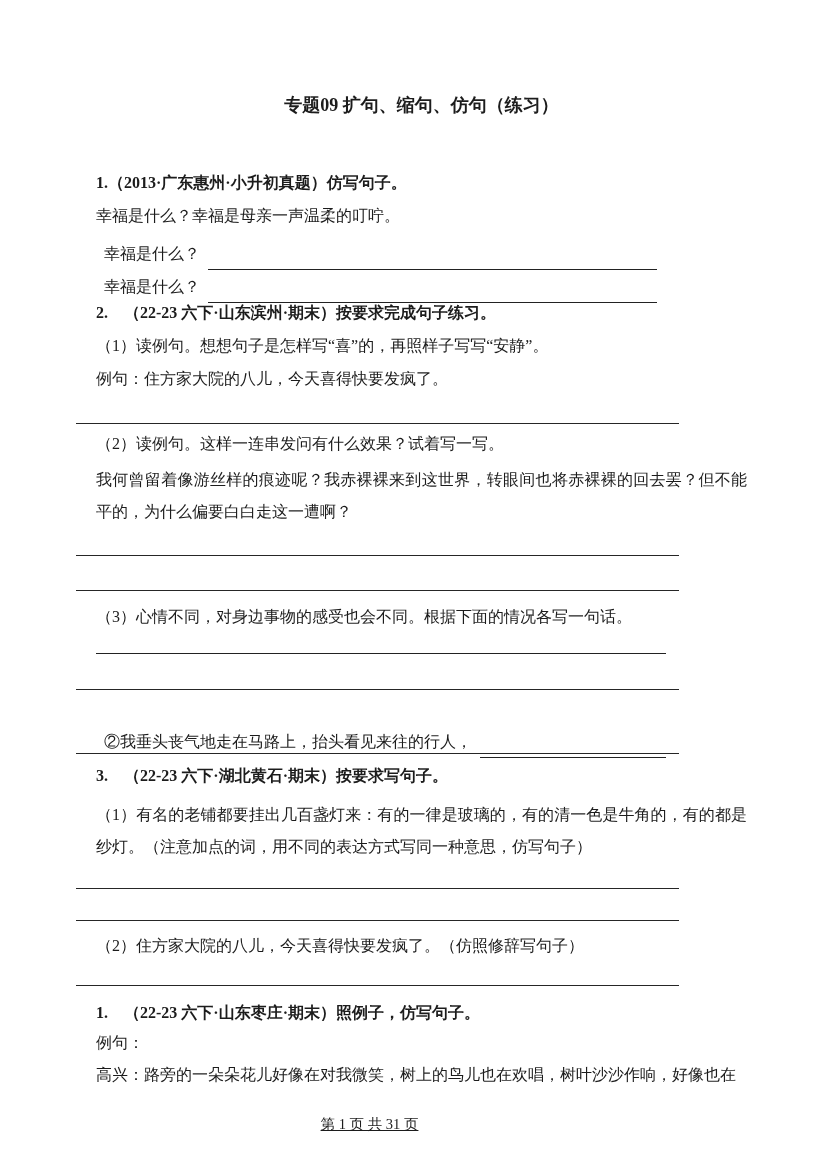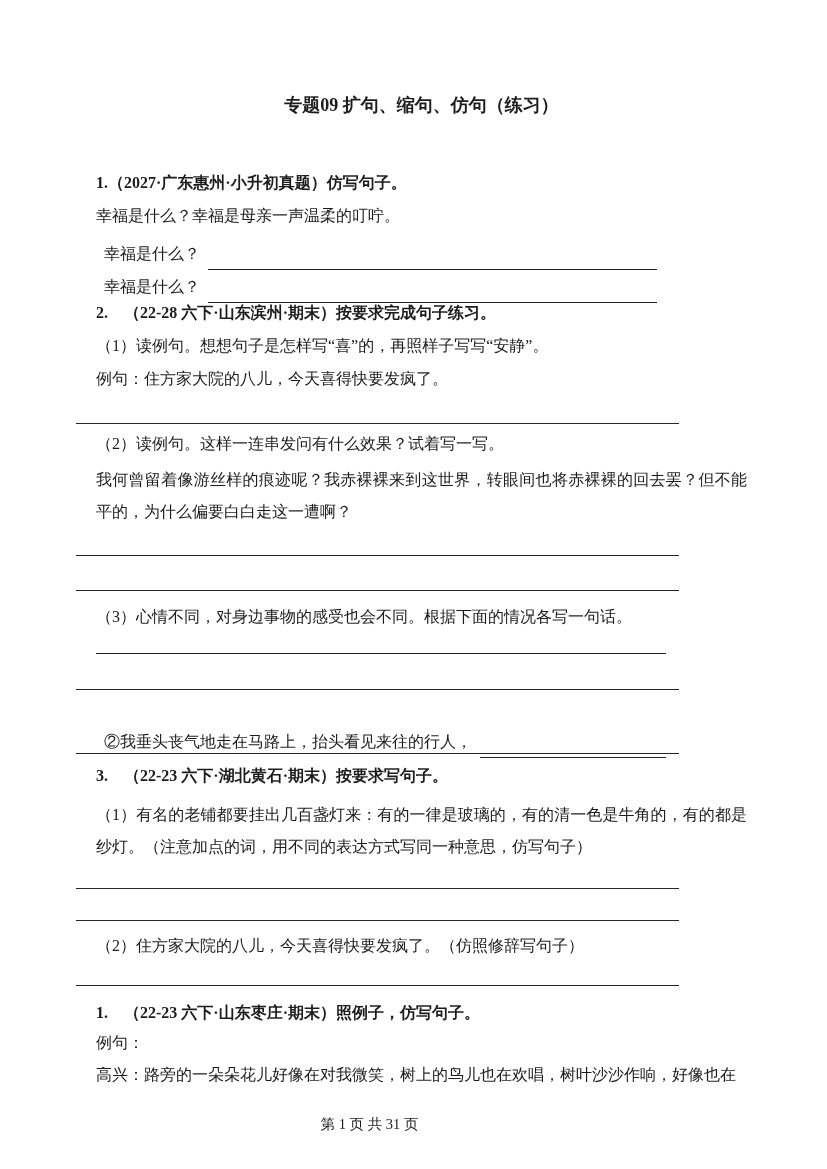--- a/index.html
+++ b/index.html
@@ -30,44 +30,44 @@
   }
   .fillrow .blank {
     flex:1; border-bottom:1.2px solid #222222; margin-bottom:3px;
   }
   .rule {
     position:absolute; left:68px; width:603px; height:0;
     border-bottom:1.4px solid #262626;
   }
   .footer {
     position:absolute; left:0; top:1098px; width:723px;
-    text-align:center; font-size:14.5px; line-height:20px; color:#1c1c1c;
+    text-align:center; font-size:14.5px; line-height:20px; color:#1c1c1c;text-decoration:underline;
   }
 </style>
 </head>
 <body>
 
 <div class="page">
 
   <div class="title">专题09 扩句、缩句、仿句（练习）</div>
 
 
-  <div class="line bold" style="top:156px">1.（2027·广东惠州·小升初真题）仿写句子。</div>
+  <div class="line bold" style="top:156px">1.（2013·广东惠州·小升初真题）仿写句子。</div>
   <div class="line" style="top:189px">幸福是什么？幸福是母亲一声温柔的叮咛。</div>
 
   <div class="fillrow" style="top:219px; width:577px">
     <span>幸福是什么？</span>
     <span class="blank"></span>
   </div>
   <div class="fillrow" style="top:252px; width:577px">
     <span>幸福是什么？</span>
     <span class="blank"></span>
   </div>
 
-  <div class="line bold" style="top:286px">2.　（22-28 六下·山东滨州·期末）按要求完成句子练习。</div>
+  <div class="line bold" style="top:286px">2.　（22-23 六下·山东滨州·期末）按要求完成句子练习。</div>
   <div class="line" style="top:319px">（1）读例句。想想句子是怎样写“喜”的，再照样子写写“安静”。</div>
   <div class="line" style="top:352px">例句：住方家大院的八儿，今天喜得快要发疯了。</div>
   <div class="rule" style="top:399px"></div>
 
   <div class="line" style="top:417px">（2）读例句。这样一连串发问有什么效果？试着写一写。</div>
   <div class="para" style="top:448px">我何曾留着像游丝样的痕迹呢？我赤裸裸来到这世界，转眼间也将赤裸裸的回去罢？但不能平的，为什么偏要白白走这一遭啊？</div>
   <div class="rule" style="top:531px"></div>
   <div class="rule" style="top:566px"></div>
 
   <div class="line" style="top:590px">（3）心情不同，对身边事物的感受也会不同。根据下面的情况各写一句话。</div>

